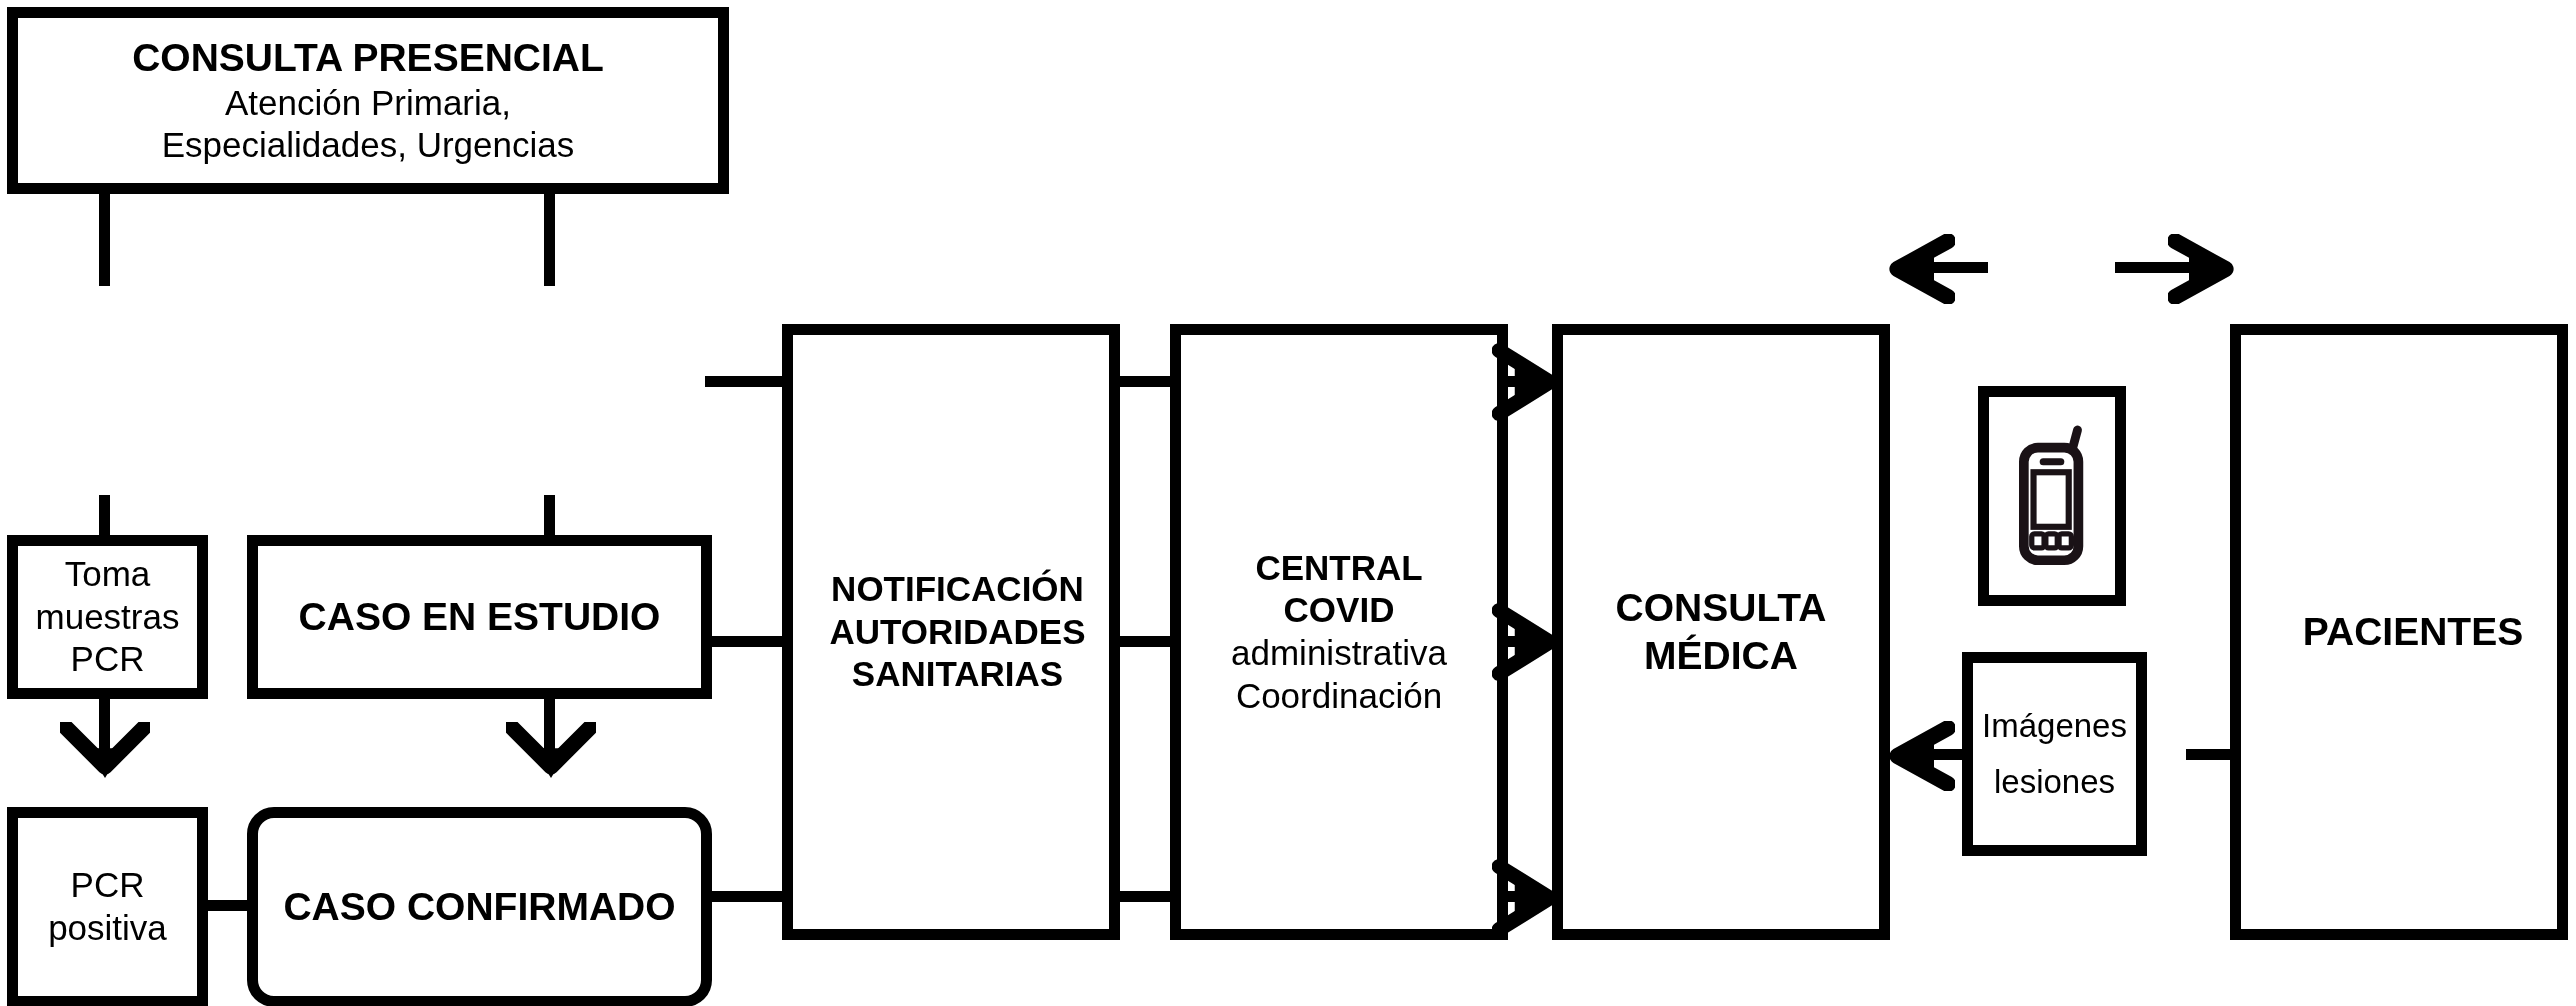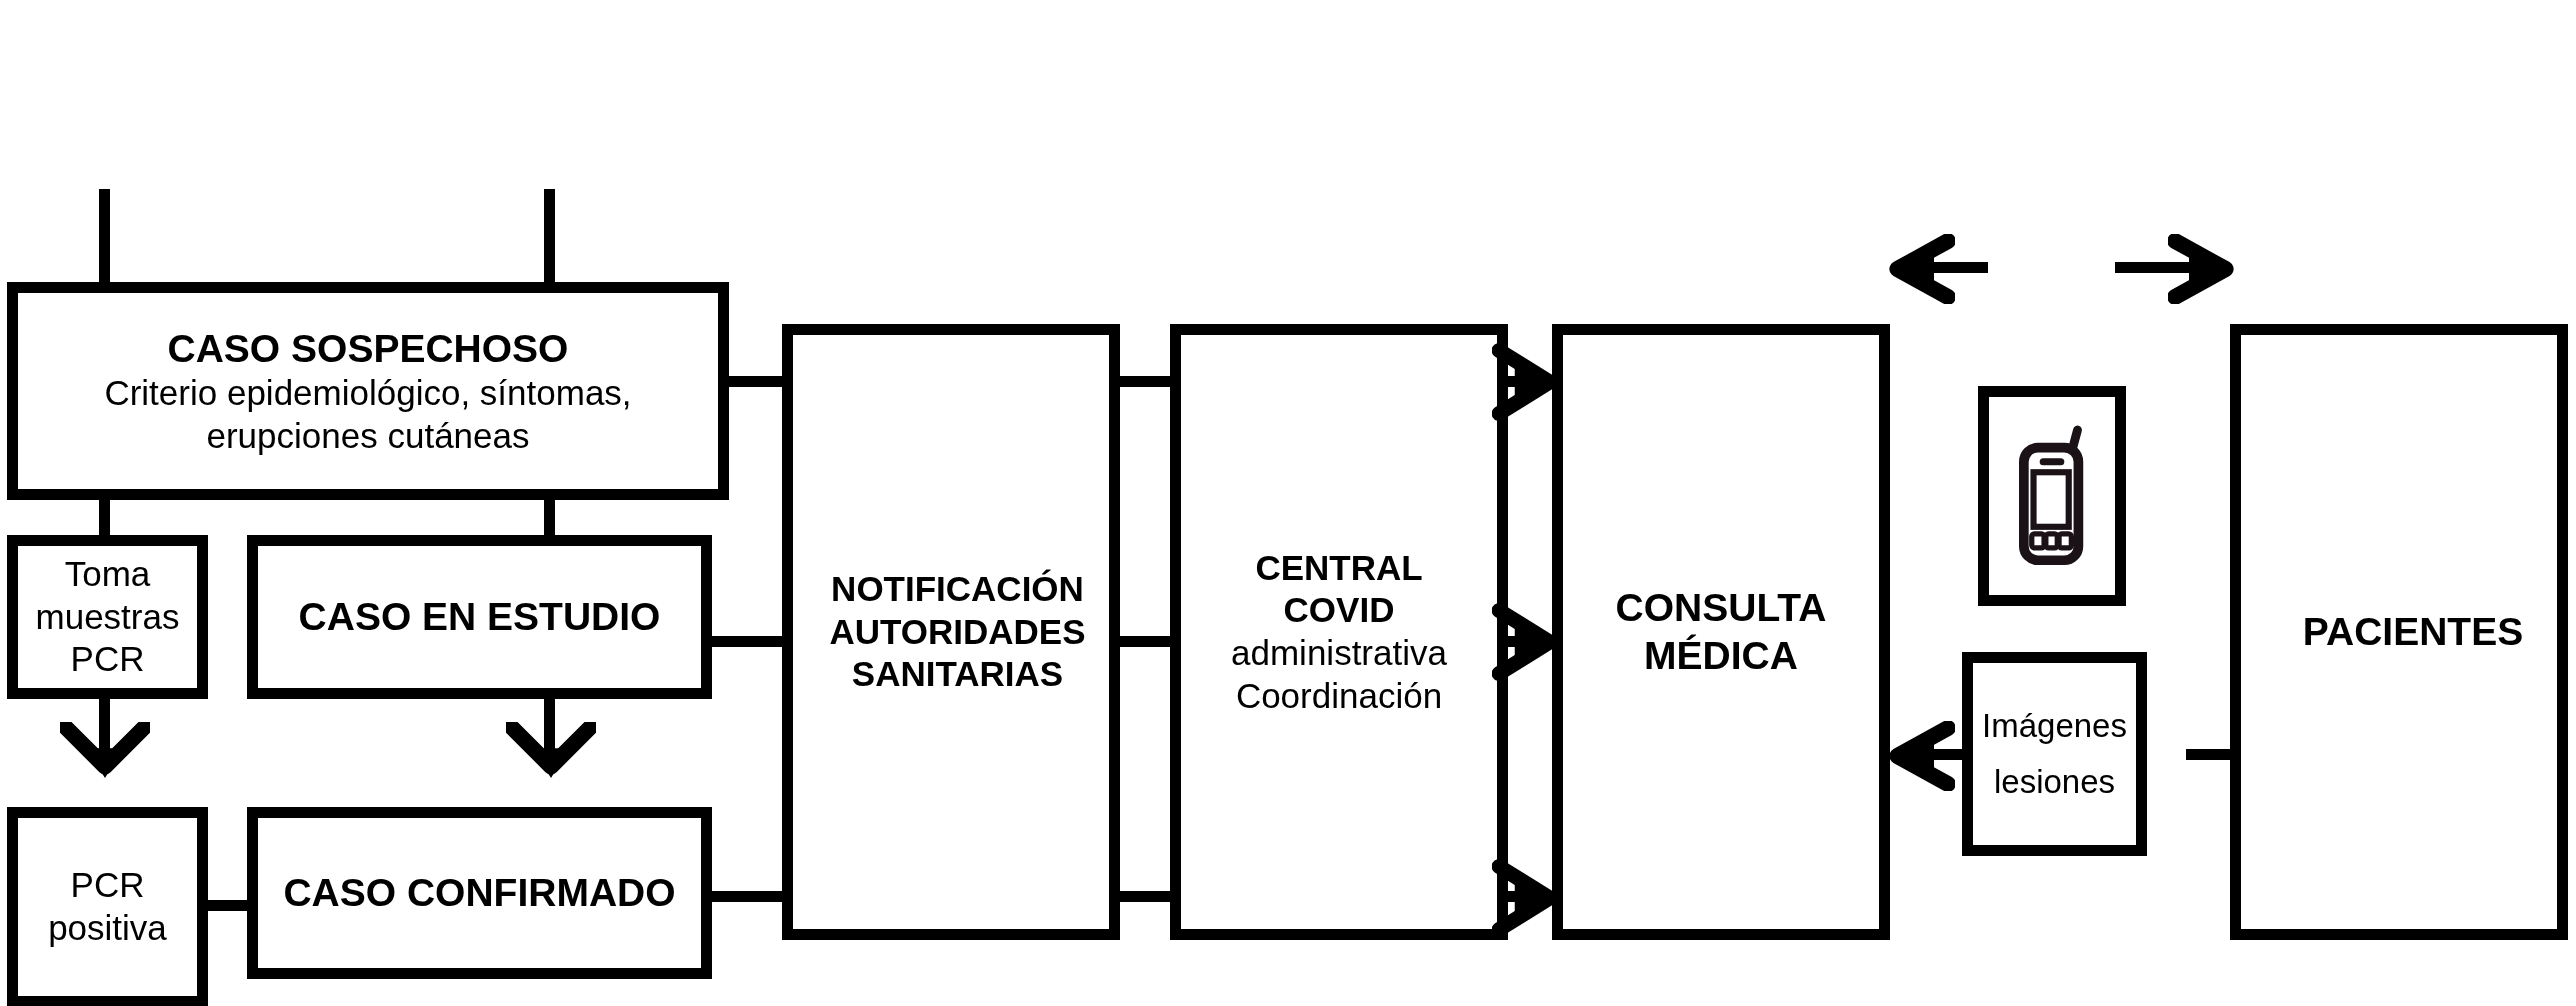--- a/index.html
+++ b/index.html
@@ -127,43 +127,43 @@
 
   <div class="conn" style="left:1909px;top:749px;width:60px;height:11.4px;"></div>
   <div class="arrowhead" style="left:1885px;top:721px;">
     <svg width="70" height="70" viewBox="0 0 80 80">
       <path d="M72 8 L14 40 L72 72" fill="none" stroke="#000" stroke-width="18" stroke-linecap="round" stroke-linejoin="round"></path>
       <path d="M56 22 L8 40 L56 58 Z" fill="#000"></path>
     </svg>
   </div>
   <div class="conn" style="left:2186px;top:749px;width:69px;height:11.4px;"></div>
 
-
-  <div class="box" style="left:7px;top:282px;width:722px;height:218px;padding:0 12.3px;">
-    <span class="ln bold t44">CASO SOSPECHOSO</span>
-    <span class="ln reg t40">Criterio epidemiológico, síntomas,</span>
-    <span class="ln reg t40">erupciones cutáneas</span>
-  </div>
+  <div class="box" style="left:7px;top:7px;width:722px;height:187px;padding:0 21px;">
+    <span class="ln bold t44">CONSULTA PRESENCIAL</span>
+    <span class="ln reg t40">Atención Primaria,</span>
+    <span class="ln reg t40">Especialidades, Urgencias</span>
+  </div>
+
 
   <div class="box" style="left:7px;top:535px;width:201px;height:164px;padding:16px 7px;">
     <span class="ln reg t40">Toma</span>
     <span class="ln reg t40">muestras</span>
     <span class="ln reg t40">PCR</span>
   </div>
 
   <div class="box" style="left:247px;top:535px;width:465px;height:164px;">
     <span class="ln bold t44">CASO EN ESTUDIO</span>
   </div>
 
   <div class="box" style="left:7px;top:807px;width:201px;height:200px;padding:0 7px;">
     <span class="ln reg t40">PCR</span>
     <span class="ln reg t40">positiva</span>
   </div>
 
-  <div class="box" style="left:247px;top:807px;width:465px;height:172px;">
+  <div class="box" style="left:247px;top:807px;width:465px;height:200px;border-radius:27px;">
     <span class="ln bold t44">CASO CONFIRMADO</span>
   </div>
 
   <div class="box" style="left:782px;top:324px;width:338px;height:616px;padding-left:13px;">
     <span class="ln bold t40">NOTIFICACIÓN</span>
     <span class="ln bold t40">AUTORIDADES</span>
     <span class="ln bold t40">SANITARIAS</span>
   </div>
 
   <div class="box" style="left:1170px;top:324px;width:338px;height:616px;padding:0 5.3px;">

